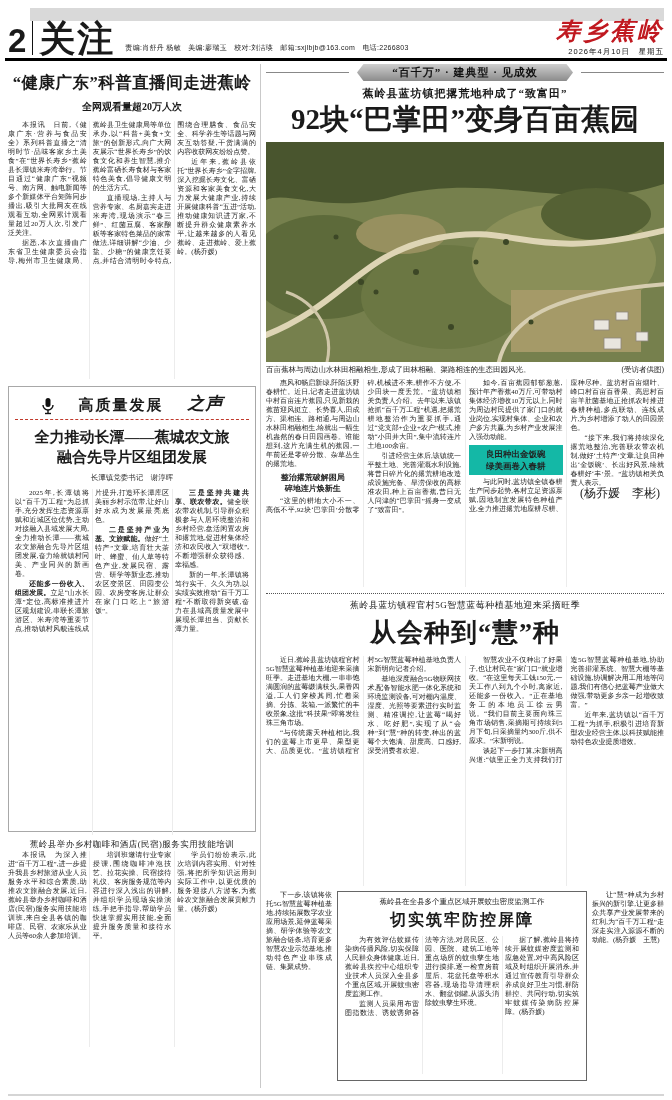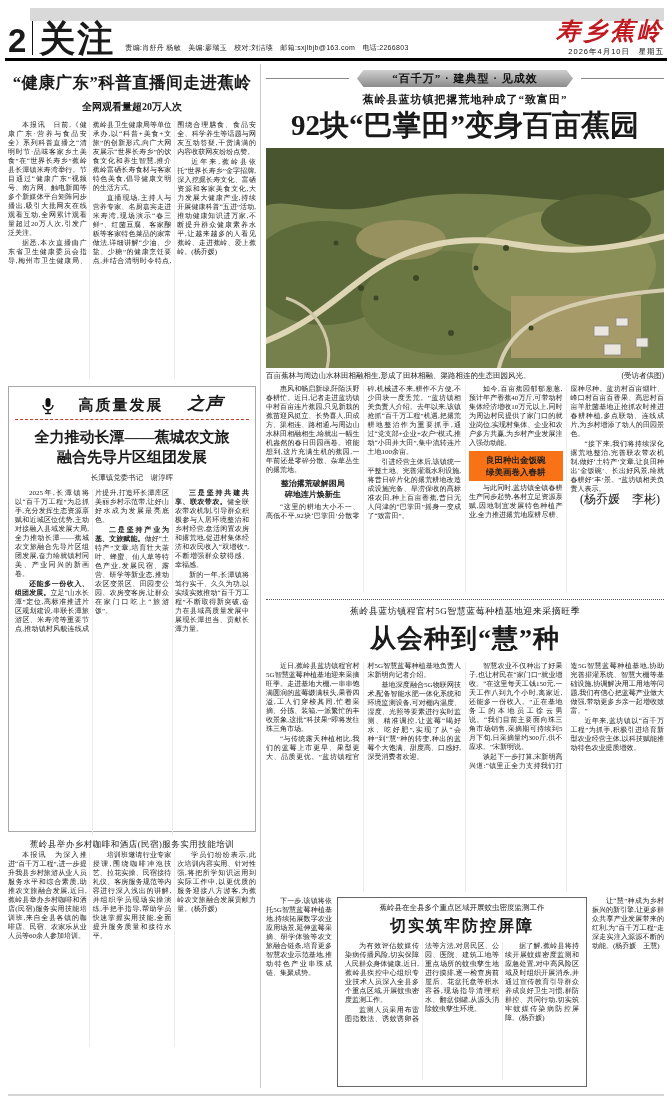--- a/index.html
+++ b/index.html
@@ -19,21 +19,21 @@
   .credits { font-family:"Liberation Sans",sans-serif; font-size:7px; color:#222; margin-left:10px; padding-bottom:2px; letter-spacing:0.3px; }
   .mast-right { position:absolute; right:0; bottom:0; text-align:right; }
   .paper-logo { font-size:24px; font-weight:700; font-style:italic; color:#c01920; letter-spacing:3px; line-height:1; }
   .date-line { font-family:"Liberation Sans",sans-serif; font-size:7.5px; color:#111; margin-top:4px; letter-spacing:1px; }
   .mast-rule { position:absolute; left:5px; top:58px; width:662px; height:3px; background:#000; }
   .v-divider { position:absolute; left:260px; top:64px; height:1024px; border-left:1px solid #c9c9c9; }
   .scan-bottom { position:absolute; left:8px; top:1094px; width:656px; height:2px; background:#d5d5d5; }
 
   
   .col-left  { position:absolute; left:8px;  top:68px; width:248px; }
-  .col-right { position:absolute; left:266px; top:62px; width:398px; }
+  .col-right { position:absolute; left:266px; top:56px; width:398px; }
 
   .body-txt { font-size:7px; line-height:9px; text-align:justify; color:#222; }
   .body-txt p { text-indent:2em; margin-bottom:1px; }
   .cols3 { columns:3; column-gap:6px; column-rule:1px solid #ececec; }
   .cols4 { columns:4; column-gap:8px; column-rule:1px solid #ececec; }
 
   
   .health-title { font-size:16.5px; font-weight:900; text-align:center; letter-spacing:0.5px; margin-top:4px; }
   .health-sub { font-size:10px; font-weight:700; text-align:center; margin:6px 0 7px; }
   .health-body { height:258px; }
@@ -63,21 +63,21 @@
             display:flex; align-items:center; justify-content:center;
             font-size:11px; font-weight:900; letter-spacing:1px; color:#111; }
   .banana-kicker { font-size:11px; font-weight:700; text-align:center; letter-spacing:1px; margin-bottom:3px; }
   .banana-title { font-size:29px; font-weight:900; text-align:center; letter-spacing:0px; line-height:1.1; margin-bottom:6px; }
   .photo-wrap { width:398px; height:220px; background:#76804d; }
   .photo-wrap svg { display:block; width:100%; height:100%; }
   .caption-row { display:flex; justify-content:space-between; font-size:7.5px; line-height:11px; margin:2px 0 4px; }
   .caption-credit { white-space:nowrap; margin-left:6px; }
   .banana-body { height:208px; }
   .col-subhead { font-size:8px; font-weight:900; text-align:center; line-height:11px; margin:3px 0; break-inside:avoid; }
-  .inset { background:#f97316; text-align:center; font-size:8.5px; font-weight:900; line-height:12px; padding:3px 0; margin:3px 0; break-inside:avoid; }
+  .inset { background:#14b8a6; text-align:center; font-size:8.5px; font-weight:900; line-height:12px; padding:3px 0; margin:3px 0; break-inside:avoid; }
   .byline { text-align:right; font-size:12px; padding-right:4px; }
   .dot-rule { border-top:1.5px dotted #555; margin:6px 0 5px; }
 
   
   .smart-kicker { font-size:9px; text-align:center; letter-spacing:0.5px; }
   .smart-title { font-size:26px; font-weight:900; text-align:center; letter-spacing:1px; margin:3px 0 6px; }
   .smart-body { height:230px; }
   .bottom-row { display:flex; gap:5px; margin-top:5px; height:190px; }
   .flank { width:66px; }
   .flank.right { width:72px; }

